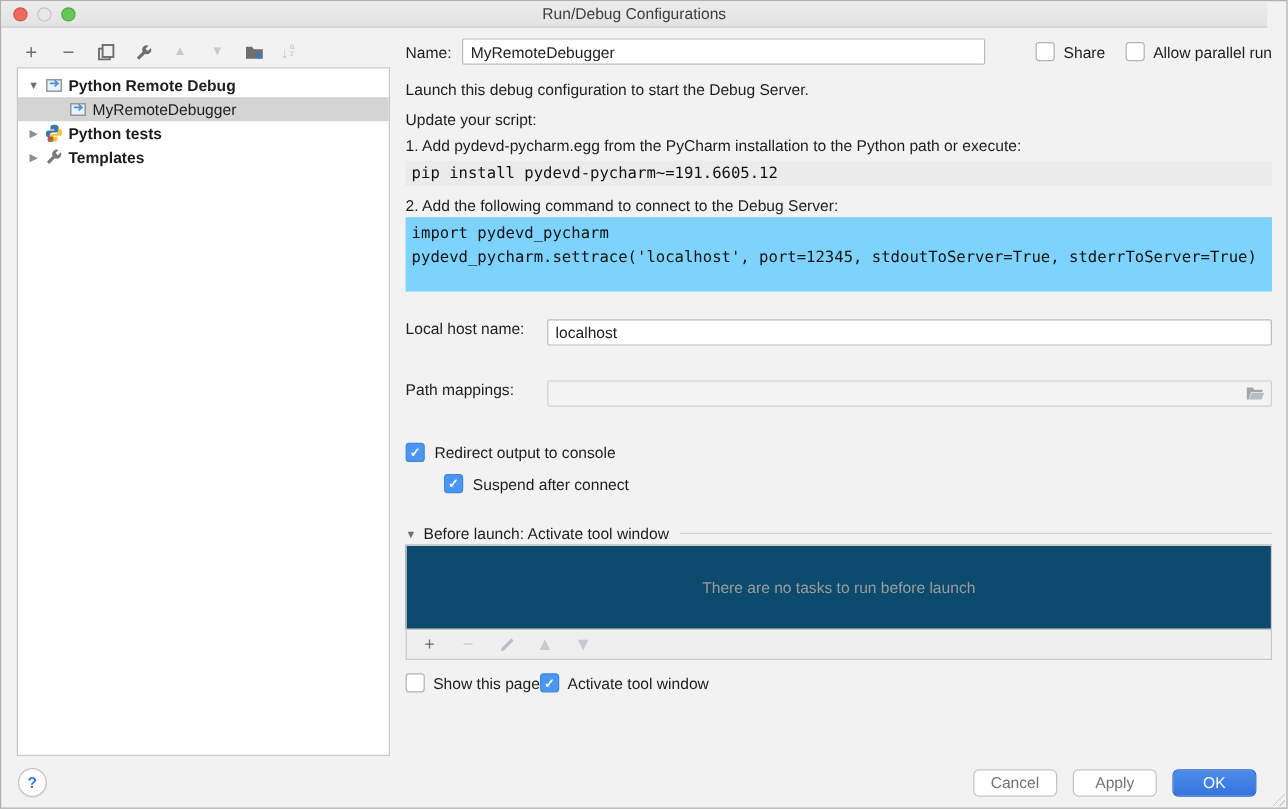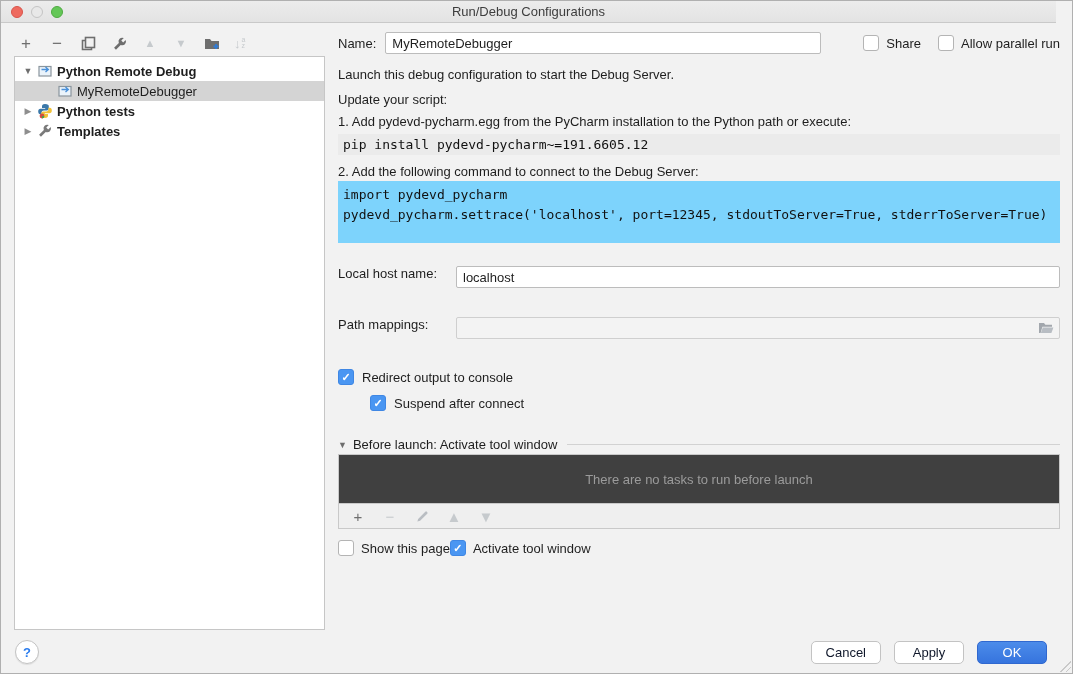--- a/index.html
+++ b/index.html
@@ -99,41 +99,41 @@
     flex:1; height:22px; background:#f3f3f3; border:1px solid #cfcfcf; border-radius:2px;
     display:flex; align-items:center; justify-content:flex-end; padding:0 5px;
   }
   .check-row { display:flex; align-items:center; gap:8px; }
   .row-redirect { margin-top:30px; }
   .row-suspend { margin-top:10px;padding-left:32px; }
   .before-header { margin-top:26px; display:flex; align-items:center; gap:6px; }
   .before-header .chev { font-size:9px; color:#6e6e6e; }
   .before-header .hline { flex:1; height:1px; background:#d2d2d2; margin-left:4px; }
   .tasks-box {
-    margin-top:2px; height:50px; background:#404040; border:1px solid #c9c9c9;
+    margin-top:2px; height:71px; background:#0c4a6e; border:1px solid #c9c9c9;
     display:flex; align-items:center; justify-content:center;
   }
   .tasks-empty { color:#9b9b9b; }
   .tasks-toolbar {
     height:26px; margin-top:-1px; background:#efefef; border:1px solid #c9c9c9;
     display:flex; align-items:center; gap:14px; padding-left:10px;
   }
   .tasks-toolbar .tb-btn { font-size:15px; }
   .row-showpage { margin-top:11px; display:flex; align-items:flex-end; }
   
   .footer-help {
     position:absolute; left:14px; top:639px; width:24px; height:24px; border-radius:50%;
     background:#fff; border:1px solid #c3c3c3; box-shadow:0 1px 1px rgba(0,0,0,.08);
     display:flex; align-items:center; justify-content:center;
     color:#2a7cee; font-weight:bold; font-size:13px;
   }
   .footer-buttons { position:absolute; right:25px; top:640px; display:flex; gap:13px; }
   .btn {
     min-width:70px; height:23px; border-radius:5px; border:1px solid #c3c3c3;
-    background:#fff; font-family:"Liberation Sans",sans-serif; font-size:13px; color:#0f172a;
+    background:#fff; font-family:"Liberation Sans",sans-serif; font-size:13px; color:#737373;
     display:flex; align-items:center; justify-content:center; padding:0 14px;
   }
   .btn.primary { background:linear-gradient(#4c8cea,#3674de); border-color:#3068cf; color:#fff; }
   .resize-grip {
     position:absolute; right:1px; bottom:1px; width:12px; height:12px;
     background:repeating-linear-gradient(315deg, transparent 0 3px, #c9c9c9 3px 4px);
     clip-path:polygon(100% 0, 100% 100%, 0 100%);
   }
   svg { overflow:visible; }
 </style>

